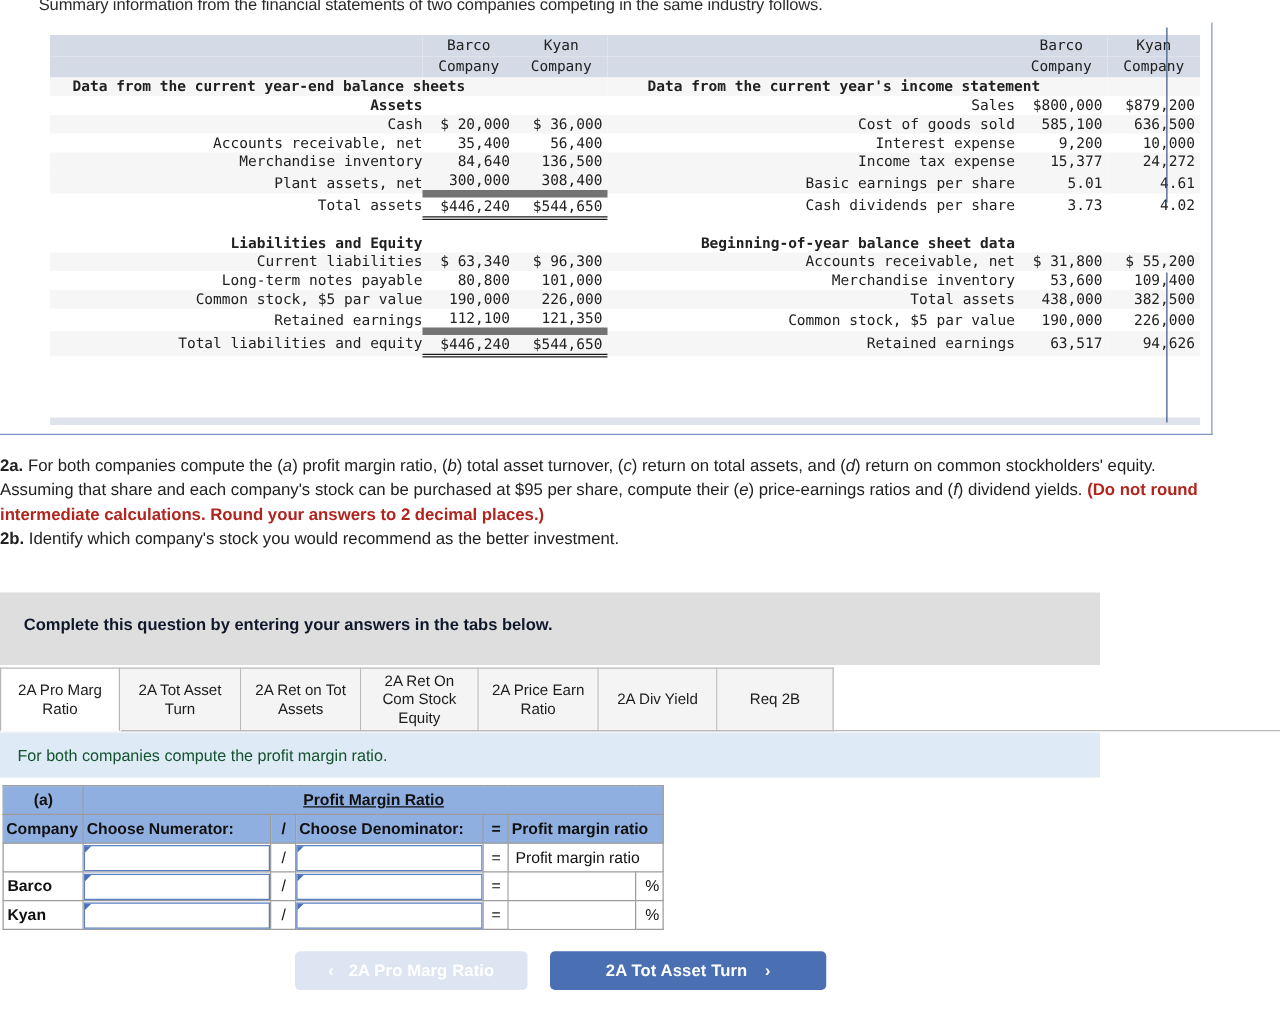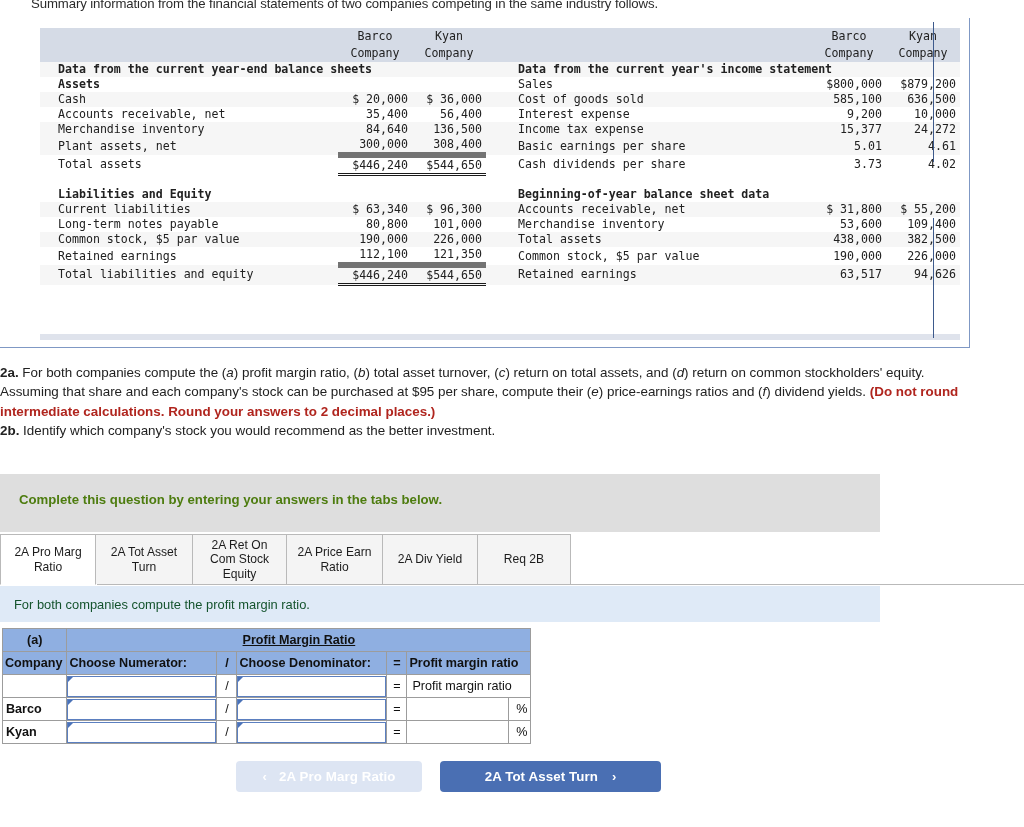--- a/index.html
+++ b/index.html
@@ -54,21 +54,21 @@
   .fin-table tr.hdr td {
     background: #d5dbe6;
     height: 17px;
     line-height: 17px;
     text-align: center;
     color: #212121;
   }
   .fin-table tr.hdr.hdr2 td { height: 17px; }
   .fin-table tr.zebra td { background: #f6f6f6; }
   .fin-table tr.plain td { background: #ffffff; }
-  .fin-table td.lbl { padding-left: 18px; text-align: left; white-space: nowrap; }
+  .fin-table td.lbl { padding-left: 18px; text-align: right; white-space: nowrap; }
   .fin-table td.lbl.sec { font-weight: bold; }
   .fin-table td.num { text-align: right; padding-right: 4px; white-space: nowrap; }
   .fin-table td.gap { width: 14px; }
   .fin-table td.num.rule { border-bottom: 6px solid #737373; }
   .fin-table td.num.dbl { border-bottom: 3px double #1a1a1a; }
   .fin-table tr.spacer td { height: 11px; background: #ffffff; }
   .fin-footer-bar {
     position: absolute;
     left: 40px;
     top: 316px;
@@ -100,21 +100,21 @@
     width: 880px;
     height: 58px;
     background: #dedede;
   }
   .gray-panel .gtext {
     position: absolute;
     left: 19px;
     top: 18px;
     font-size: 13.2px;
     font-weight: bold;
-    color: #4d7c0f;
+    color: #0f172a;
   }
 
   
   .tabstrip {
     position: absolute;
     left: 0px;
     top: 534px;
     width: 1024px;
     height: 51px;
   }
@@ -469,20 +469,23 @@
   <div class="gtext">Complete this question by entering your answers in the tabs below.</div>
 </div>
 
 <div class="tabstrip">
   <div class="tabs-inner" id="tabs-inner">
       <div class="tab active" style="width: 96px;">
         <span>2A Pro Marg Ratio</span>
       </div>
       <div class="tab" style="width: 97px;">
         <span>2A Tot Asset Turn</span>
+      </div>
+      <div class="tab" style="width: 96px;">
+        <span>2A Ret on Tot Assets</span>
       </div>
       <div class="tab" style="width: 94px;">
         <span>2A Ret On Com Stock Equity</span>
       </div>
       <div class="tab" style="width: 96px;">
         <span>2A Price Earn Ratio</span>
       </div>
       <div class="tab" style="width: 95px;">
         <span>2A Div Yield</span>
       </div>

